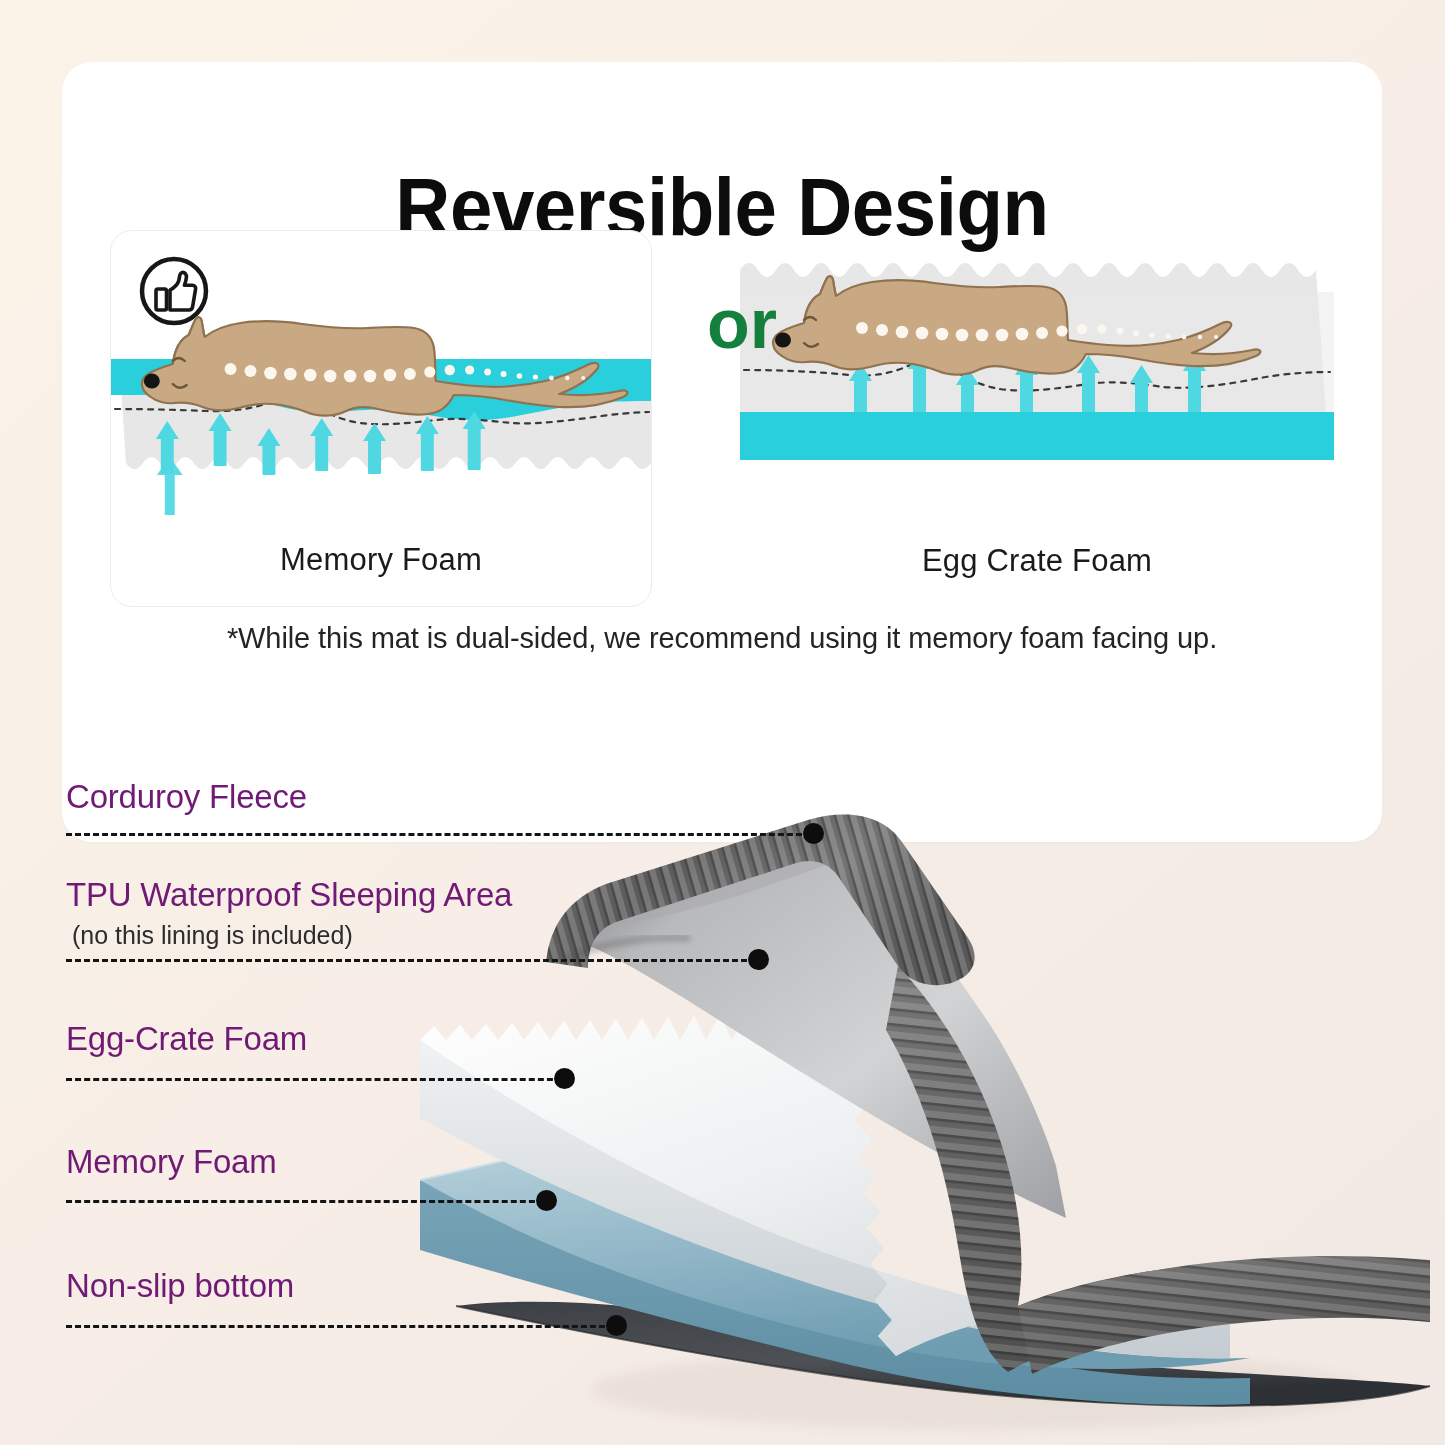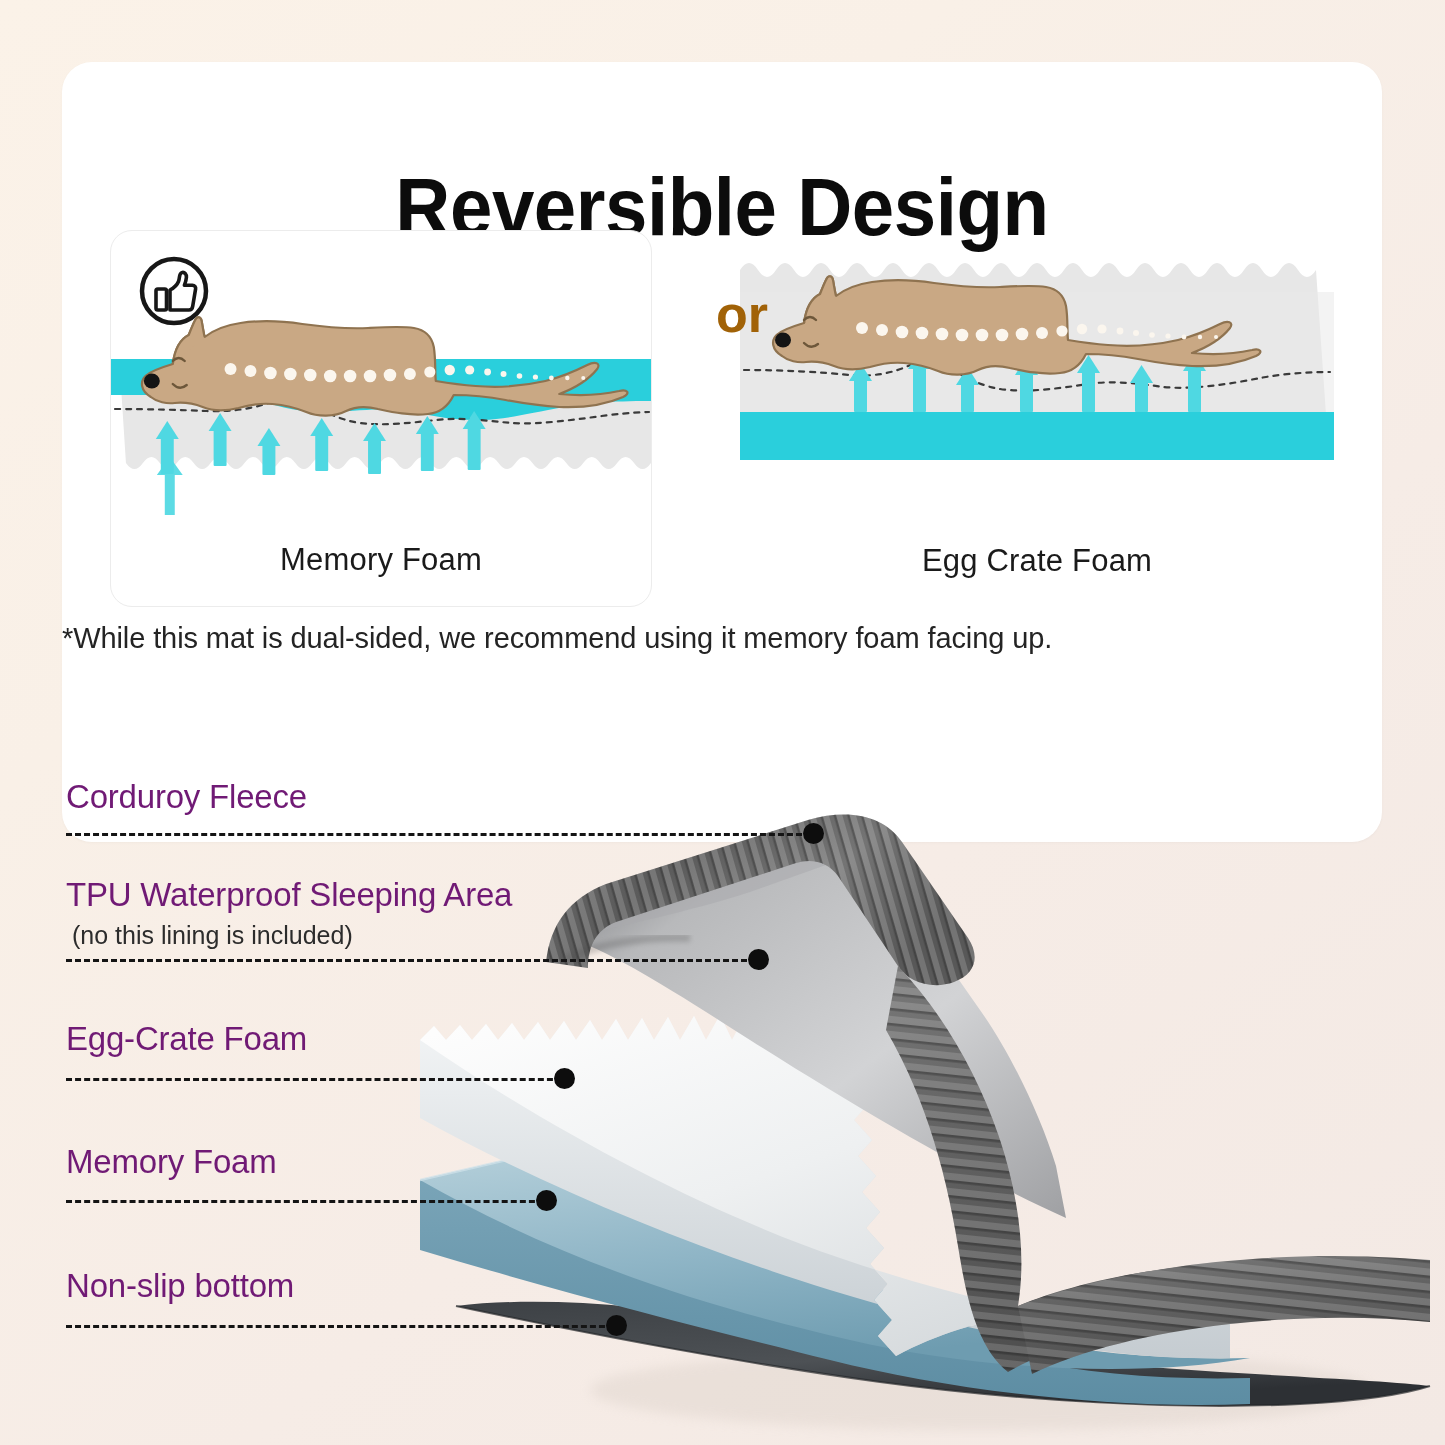--- a/index.html
+++ b/index.html
@@ -37,27 +37,27 @@
   }
 
   
   #thumb-icon{ position:absolute; left:27px; top:24px; width:72px; height:72px; }
 
   
   .stage{ position:absolute; left:0; top:0; width:100%; height:310px; }
 
   #or-text{
     position:absolute; left:620px; top:222px; width:120px;
-    text-align:center; font-size:52px; font-weight:700; color:#a16207;
+    text-align:center; font-size:70px; font-weight:700; color:#15803d;
     font-family:"Liberation Sans","DejaVu Sans",sans-serif;
   }
 
   #disclaimer{
     position:absolute; left:0; top:560px; width:100%;
-    text-align:left; font-size:29px; color:#242424; font-weight:400;
+    text-align:center; font-size:29px; color:#242424; font-weight:400;
     letter-spacing:-0.1px;
   }
 
   
   #specs{ position:absolute; left:0; top:700px; width:1445px; height:745px; }
 
   .spec-label{
     position:absolute; left:66px;
     font-size:33px; color:#701a75; font-weight:400; white-space:nowrap;
     letter-spacing:-0.2px;

